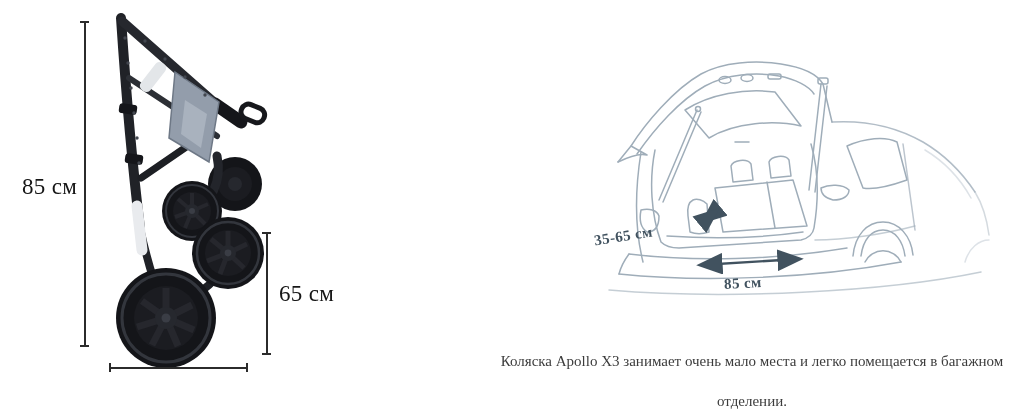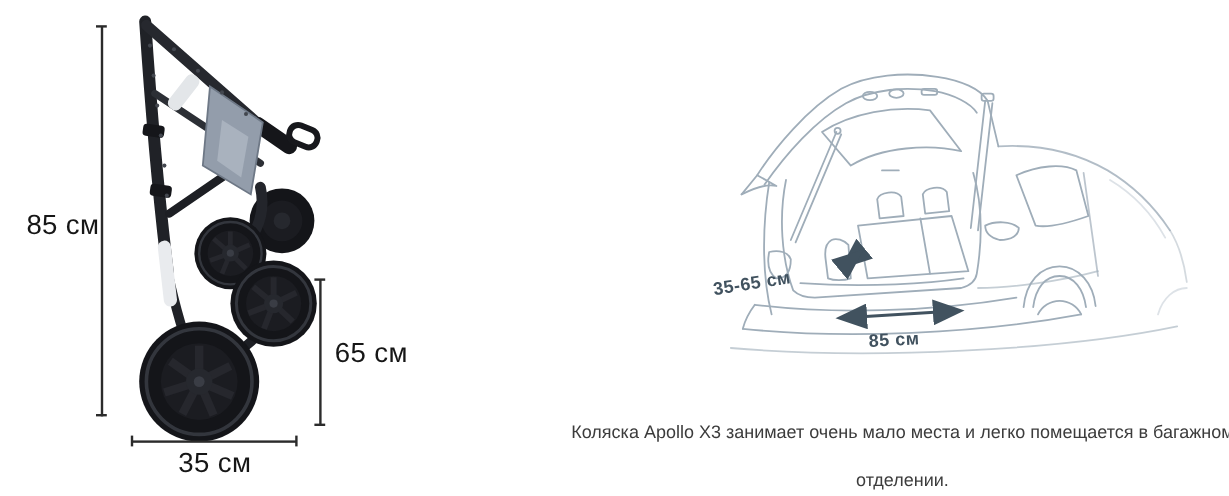--- a/index.html
+++ b/index.html
@@ -1,18 +1,18 @@
 <!DOCTYPE html>
 <html><head>
 <meta charset="utf-8">
 <style>
   html,body{margin:0;padding:0;background:#ffffff;}
   #canvas{
     position:relative;width:1024px;height:413px;background:#ffffff;overflow:hidden;
-    font-family:Liberation Sans, sans-serif;
+    font-family:Liberation Serif, serif;
   }
   
   .dim-line{position:absolute;background:#2b2b2b;}
   .dim-cap{position:absolute;background:#2b2b2b;}
   .dim-label{
     position:absolute;color:#161616;font-size:23px;letter-spacing:.3px;
     white-space:nowrap;
   }
   
   .car-label{
@@ -134,21 +134,20 @@
   <div class="dim-label" style="left:22px;top:174px;">85 см</div>
 
   <div class="dim-line" style="left:266px;top:233px;width:1.6px;height:121px;"></div>
   <div class="dim-cap" style="left:262px;top:232px;width:9px;height:2px;"></div>
   <div class="dim-cap" style="left:262px;top:353px;width:9px;height:2px;"></div>
   <div class="dim-label" style="left:279px;top:281px;text-align:center;">65 см</div>
 
   <div class="dim-line" style="left:110px;top:367px;width:137px;height:1.6px;"></div>
   <div class="dim-cap" style="left:109px;top:363px;width:2px;height:9px;"></div>
   <div class="dim-cap" style="left:246px;top:363px;width:2px;height:9px;"></div>
-  <div class="dim-label" style="left:130px;top:372px;width:98px;text-align:center;">35 см</div>
 
   <svg id="car-svg" width="430" height="255" viewBox="0 0 430 255">
     <defs>
       <marker id="ah" markerWidth="11" markerHeight="9" refX="9" refY="4.5" orient="auto-start-reverse">
         <path d="M0,0 L11,4.5 L0,9 z" fill="#41525f"></path>
       </marker>
     </defs>
     <g stroke="#9fadb9" stroke-width="1.5" fill="none" stroke-linecap="round" stroke-linejoin="round">
 
       <g>

